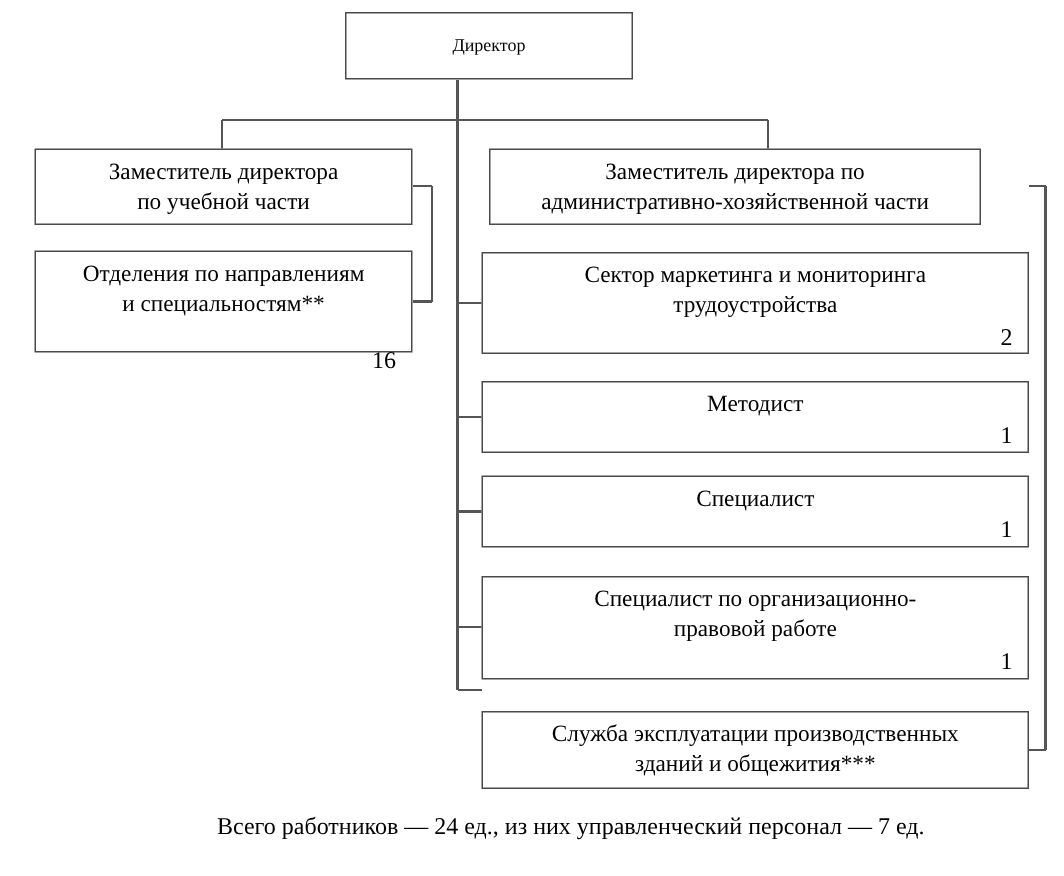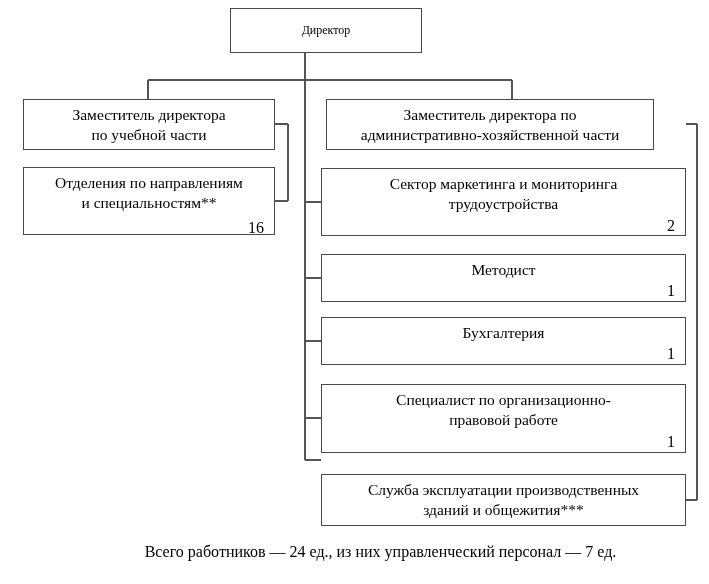--- a/index.html
+++ b/index.html
@@ -75,21 +75,21 @@
     justify-content: center;
     padding: 0 6px;
   }
   #node-departments {
     left: 23px;
     top: 167px;
     width: 252px;
     height: 68px;
     padding: 5px 8px 20px 8px;
   }
-  #node-departments .node-count { margin-top: 7px; }
+  #node-departments .node-count { margin-top: 20px; }
 
   
   #node-deputy-admin {
     left: 326px;
     top: 99px;
     width: 328px;
     height: 51px;
     display: flex;
     flex-direction: column;
     justify-content: center;
@@ -216,21 +216,21 @@
 трудоустройства</span>
     <span class="node-count">2</span>
   </div>
 
   <div class="node" id="node-methodist">
     <span class="node-text">Методист</span>
     <span class="node-count">1</span>
   </div>
 
   <div class="node" id="node-accounting">
-    <span class="node-text">Бухгалтерия</span>
+    <span class="node-text">Специалист</span>
     <span class="node-count">1</span>
   </div>
 
   <div class="node" id="node-legal">
     <span class="node-text">Специалист по организационно-
 правовой работе</span>
     <span class="node-count">1</span>
   </div>
 
   <div class="node" id="node-facilities">

